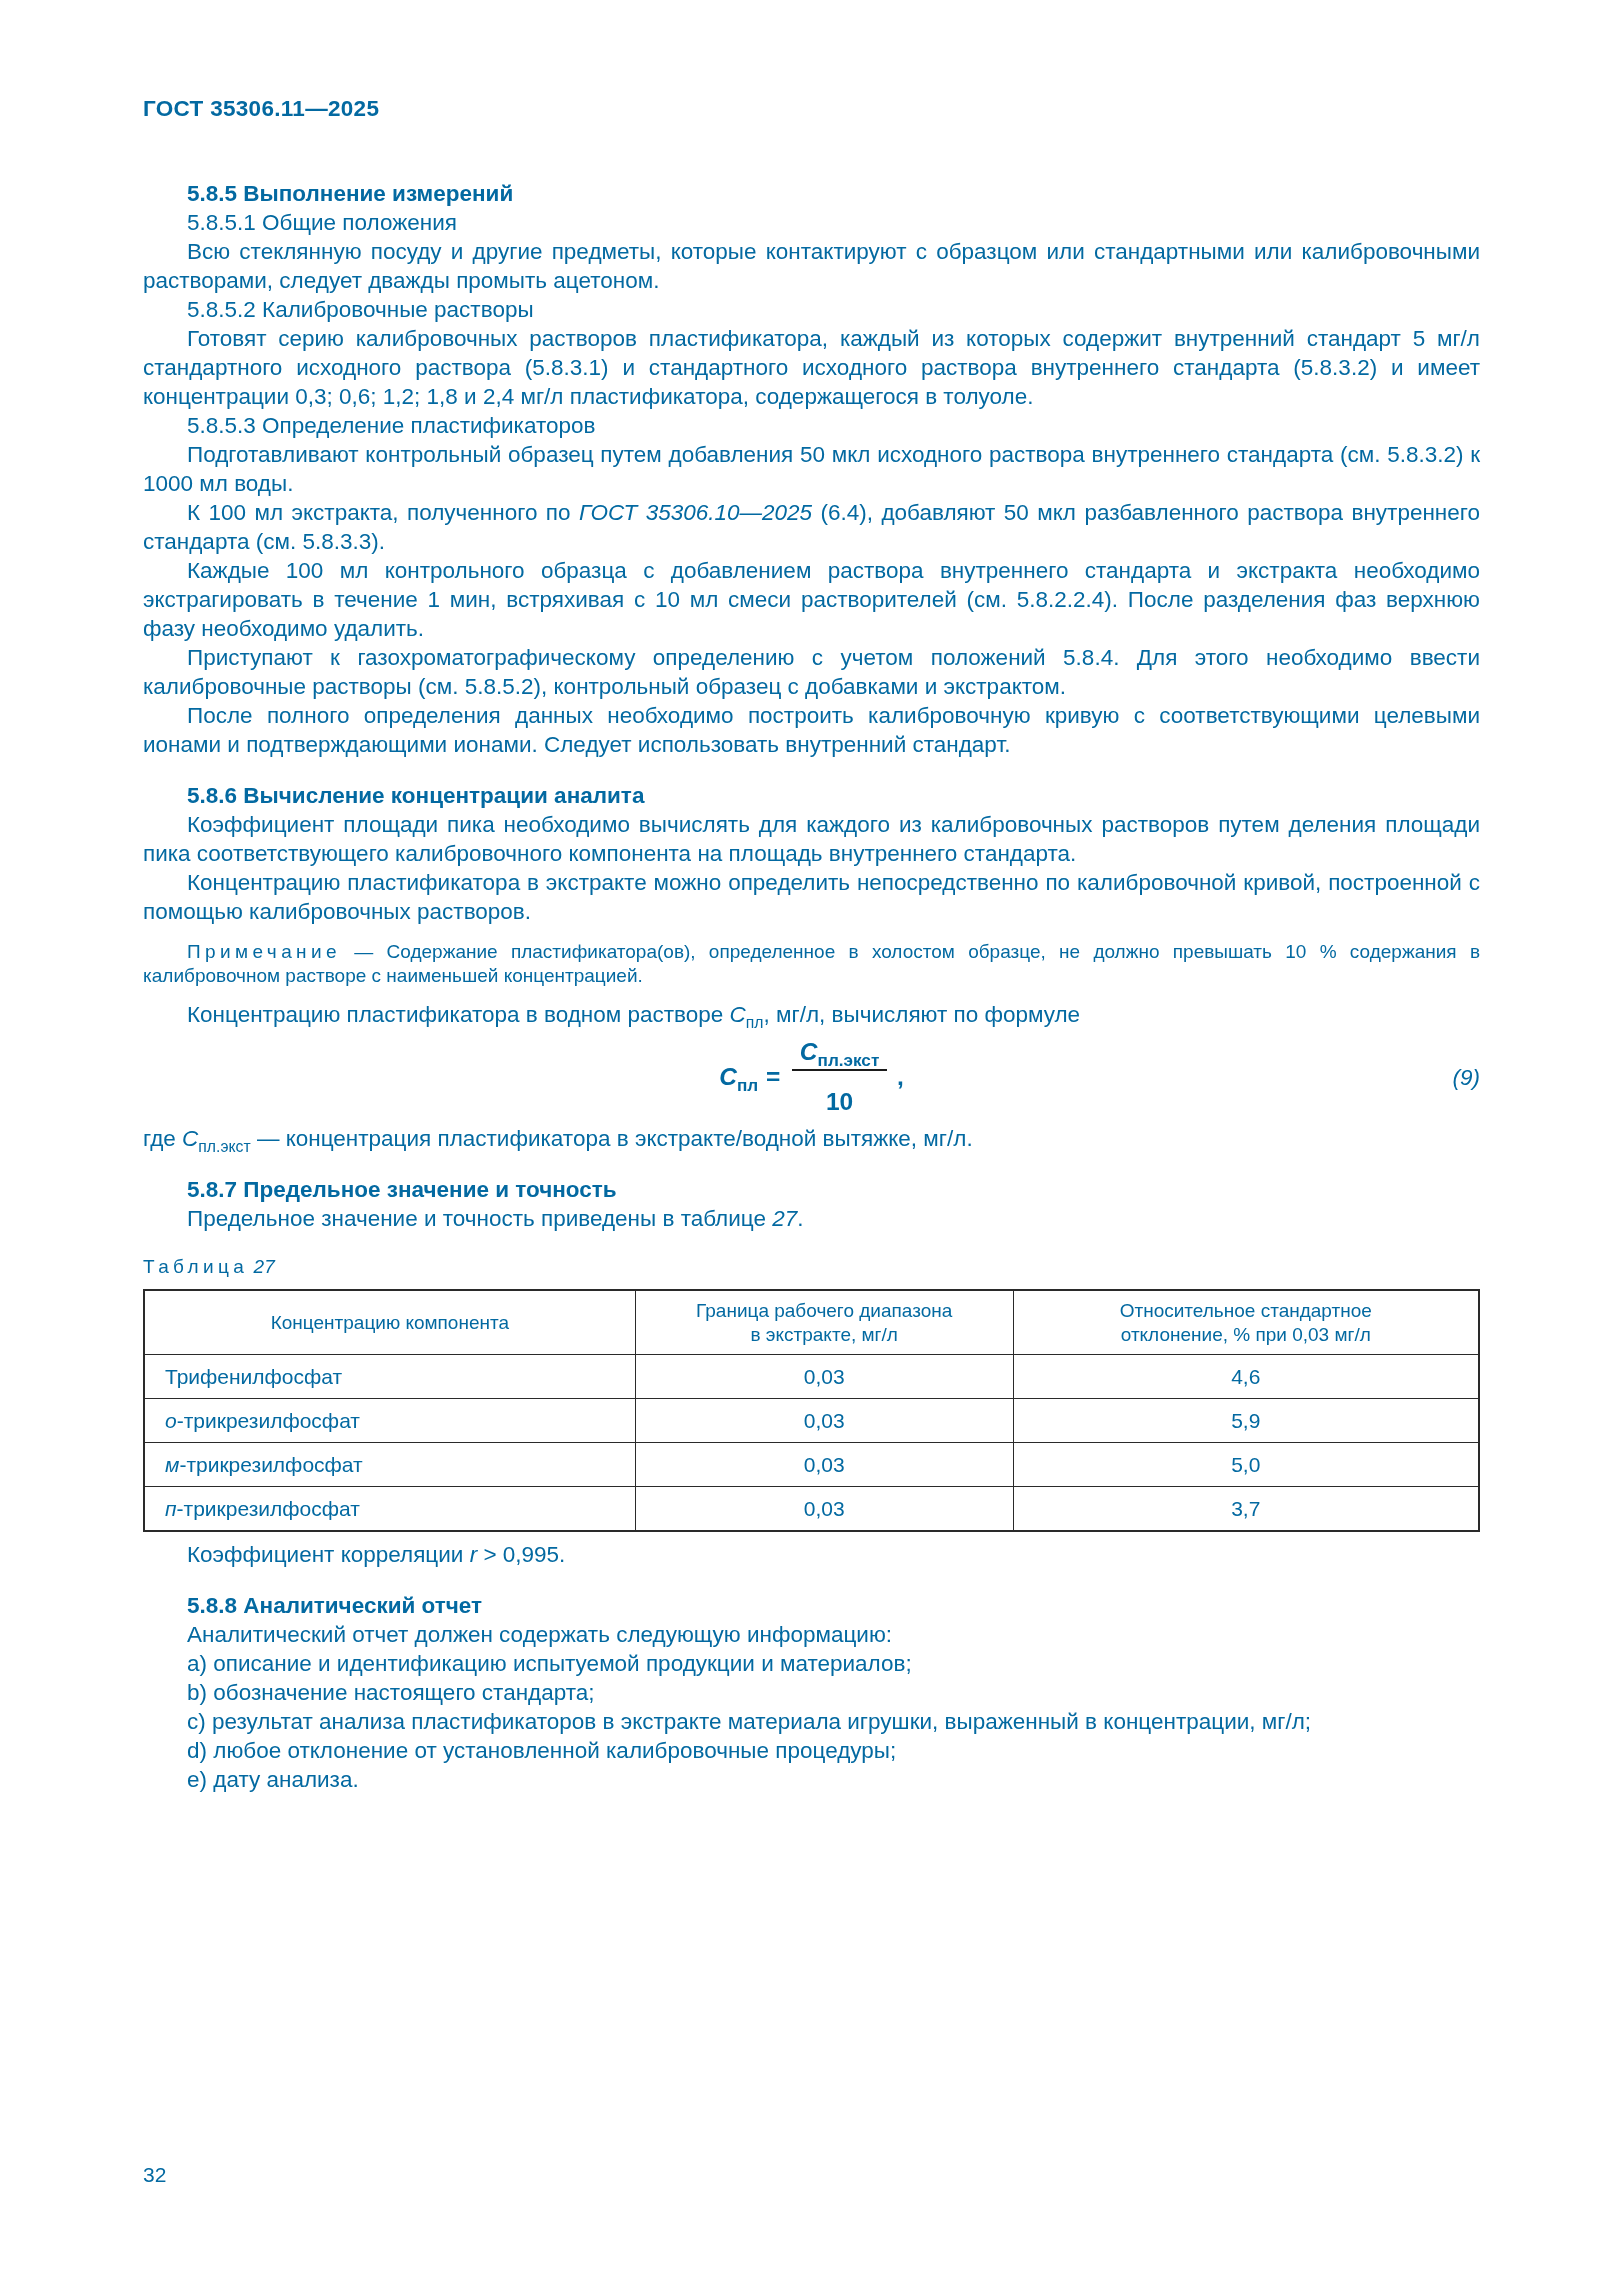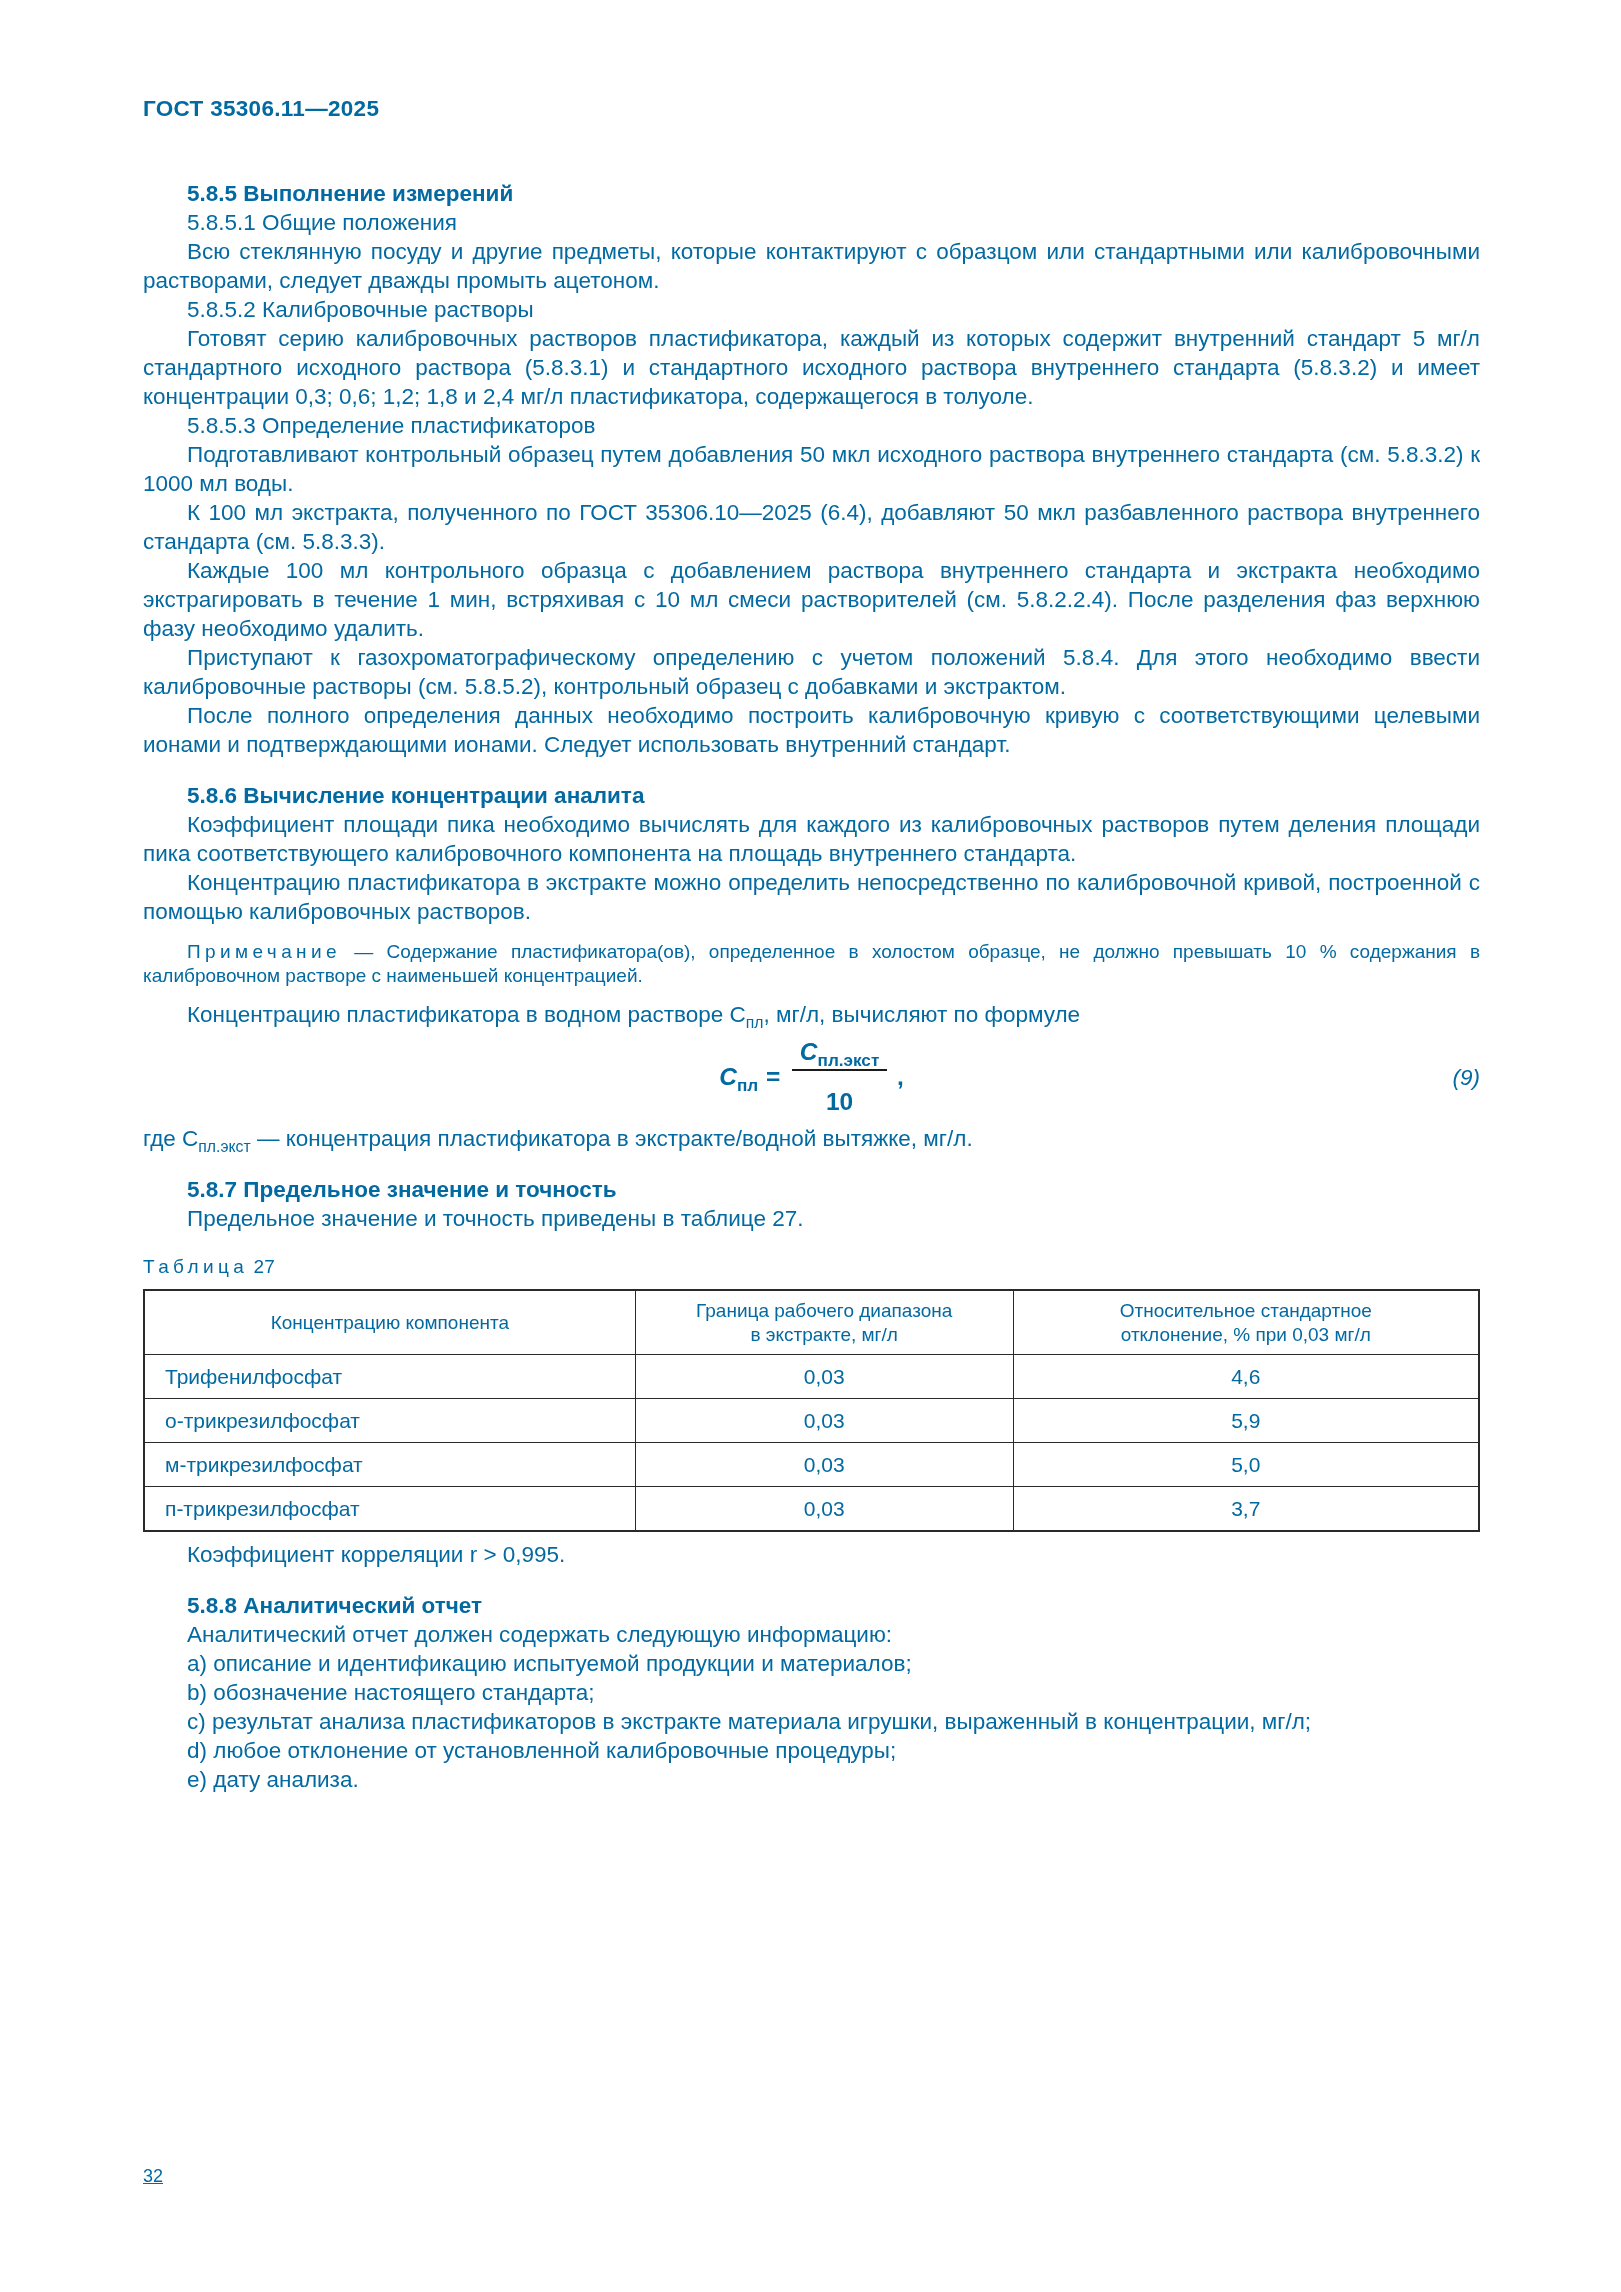--- a/index.html
+++ b/index.html
@@ -18,21 +18,21 @@
   }
   .content {
     position:absolute; top:157px; left:143px; width:1337px;
     font-size:22.5px; line-height:29px; text-align:justify;
   }
   .heading { font-weight:bold; text-indent:44px;margin-top:22px; }
   .para { text-indent:44px; }
   .para.noindent { text-indent:0; }
   .note { font-size:19px; line-height:24.5px; text-indent:44px; margin:13.7px 0 11.8px; }
   .spaced { letter-spacing:4.4px; }
-  .it { }
+  .it { font-style:italic; }
   sub { font-size:70%; line-height:0; }
 
   .formula-row {
     position:relative; text-align:center;
     margin:9.8px 0 7.8px; text-indent:0;
     font-size:24.5px; font-weight:bold; line-height:1.1;
   }
   .formula-body { display:inline-flex; align-items:center;text-align:center; }
   .f-letter { font-style:italic; }
   .f-eq { margin:0 7.8px; font-style:normal; }
@@ -58,22 +58,21 @@
     font-weight:normal; font-size:19px; line-height:23.5px;
     text-align:center; vertical-align:middle;
     padding:7.8px 9.8px; white-space:pre-line;
   }
   .doc-table td { font-size:21px; line-height:23.5px; padding:9.8px 9.8px; vertical-align:middle; }
   .doc-table td.cell-name { text-align:left; padding-left:20px; }
   .doc-table td.cell-center { text-align:center; }
 
   .doc-footer {
     position:absolute; left:143px; bottom:106px;
-    font-size:18px;
-    text-decoration:underline;
+    font-size:21px;
   }
 </style>
 </head>
 <body>
 
 <div class="page">
   <div class="doc-header">
     <span>ГОСТ 35306.11—2025</span>
   </div>
 

